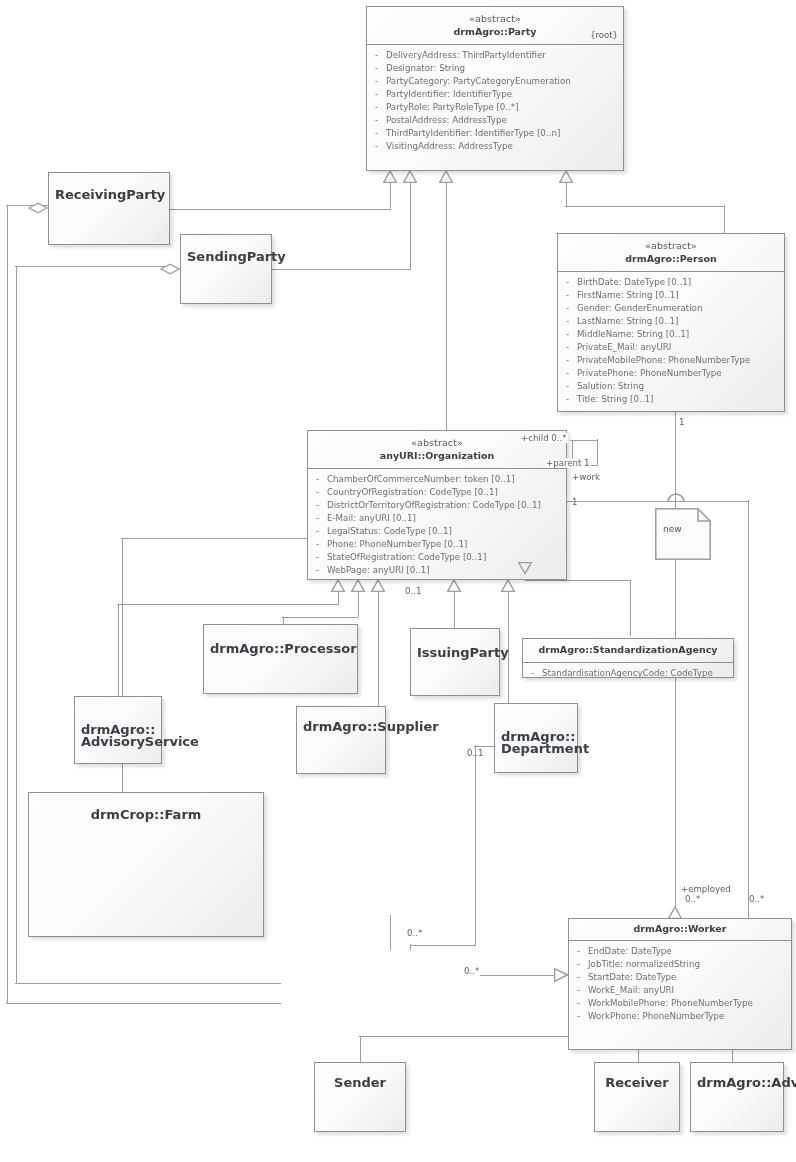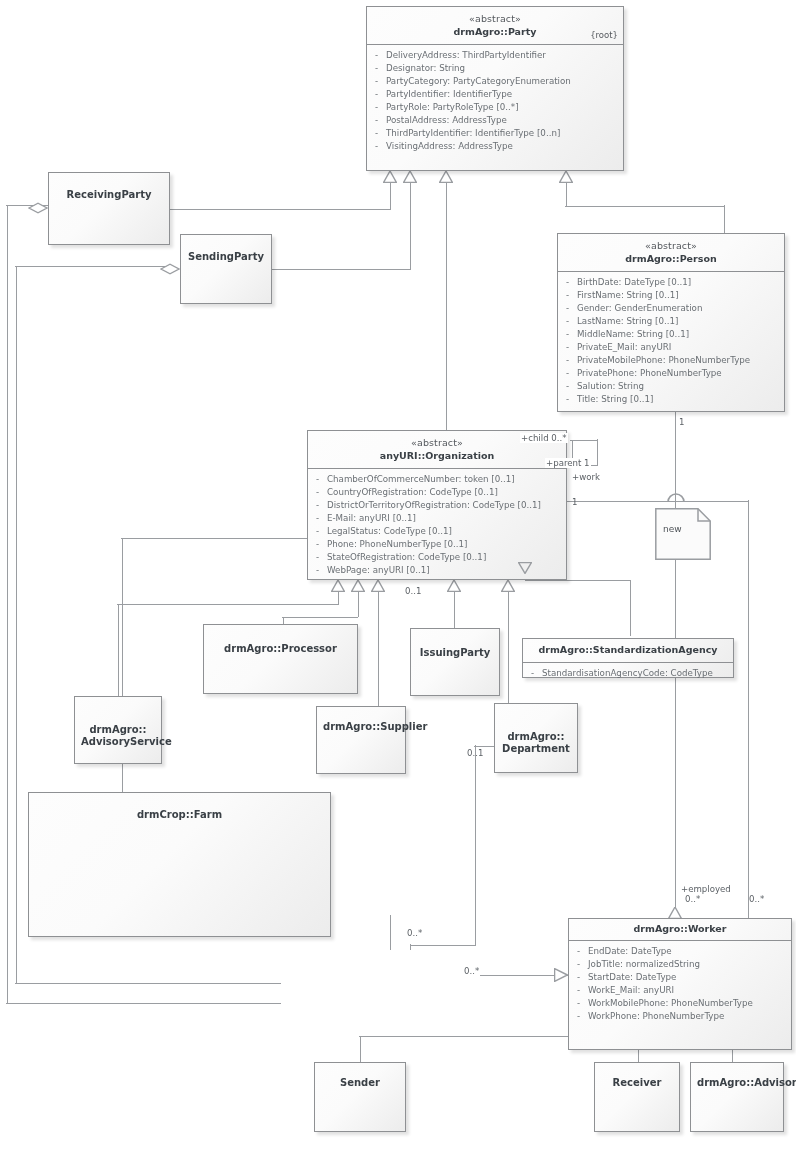--- a/index.html
+++ b/index.html
@@ -30,21 +30,21 @@
     position:absolute;right:5px;bottom:3px;font-size:8.5px;color:#55595e;font-weight:normal;
   }
   .attrs{padding:4px 4px 4px 6px;}
   .attr{
     font-size:8.7px;color:#6a6f74;line-height:13.0px;white-space:nowrap;
     display:flex;gap:6px;
   }
   .attr .vis{width:7px;display:inline-block;text-align:center;flex:0 0 7px;}
 
   
-  .plain .cname{font-size:10px;font-weight:bold;}
+  .plain .cname{font-size:13px;font-weight:bold;}
 
   
   .ln{position:absolute;background:#9a9da1;z-index:2;}
   .lh{height:1.6px;}
   .lv{width:1.6px;}
 
   
   .tri{position:absolute;width:0;height:0;z-index:4;}
   .tri svg{display:block;}
 
@@ -435,40 +435,40 @@
     </div>
   </div>
 
   <div class="cls plain" style="left:74px;top:696px;width:88px;height:68px;">
     <div class="hdr" style="padding-top:14px;white-space:pre-line;">
       <span class="cname">drmAgro::
 AdvisoryService</span>
     </div>
   </div>
 
-  <div class="cls plain" style="left:316px;top:706px;width:90px;height:68px;">
+  <div class="cls plain" style="left:296px;top:706px;width:90px;height:68px;">
     <div class="hdr" style="padding-top:14px;">
       <span class="cname">drmAgro::Supplier</span>
     </div>
   </div>
 
   <div class="cls plain" style="left:410px;top:628px;width:90px;height:68px;">
     <div class="hdr" style="padding-top:18px;">
       <span class="cname">IssuingParty</span>
     </div>
   </div>
 
   <div class="cls plain" style="left:494px;top:703px;width:84px;height:70px;">
     <div class="hdr" style="padding-top:14px;white-space:pre-line;">
       <span class="cname">drmAgro::
 Department</span>
     </div>
   </div>
 
-  <div class="cls plain" style="left:28px;top:792px;width:303px;height:145px;">
+  <div class="cls plain" style="left:28px;top:792px;width:236px;height:145px;">
     <div class="hdr" style="padding-top:16px;">
       <span class="cname">drmCrop::Farm</span>
     </div>
   </div>
 
 
   <div class="cls plain" style="left:314px;top:1062px;width:92px;height:70px;">
     <div class="hdr" style="padding-top:14px;">
       <span class="cname">Sender</span>
     </div>

